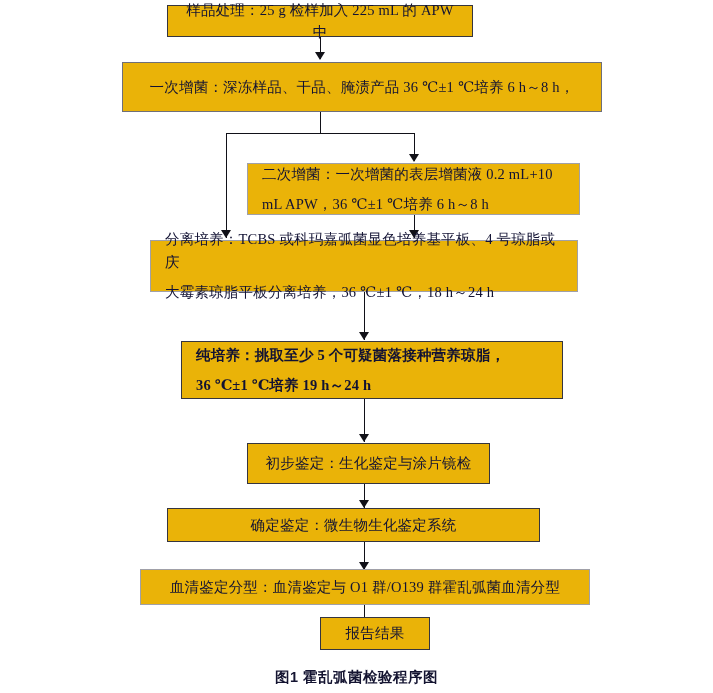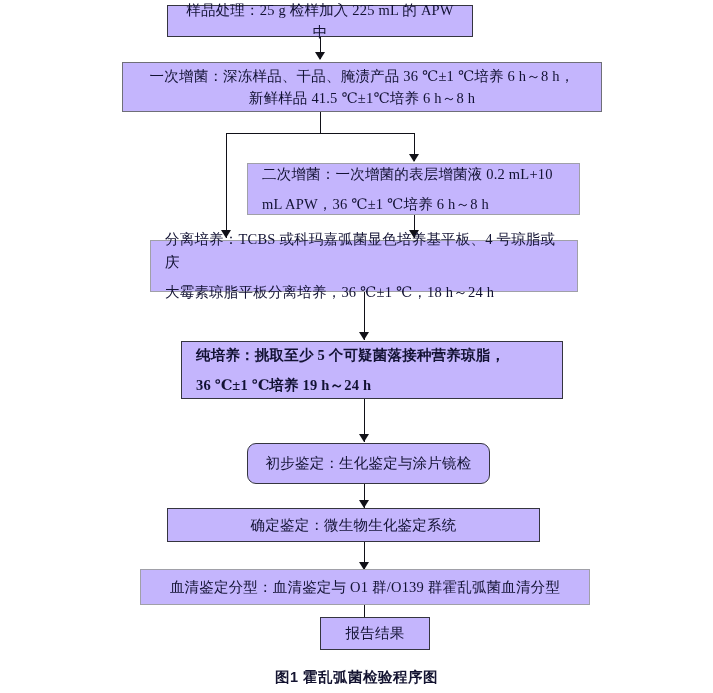--- a/index.html
+++ b/index.html
@@ -17,21 +17,21 @@
   }
   #flowchart {
     position: absolute;
     left: 0; top: 0;
     width: 713px;
     height: 693px;
   }
   .node {
     position: absolute;
     box-sizing: border-box;
-    background: #c4b5fd;
+    background: #eab308;
     display: flex;
     flex-direction: column;
     justify-content: center;
     font-size: 14.5px;
     line-height: 1.55;
     color: #121233;
     letter-spacing: 0.2px;
     white-space: pre-line;
   }
   .node.dark   { border: 1.3px solid #35353f; }
@@ -80,21 +80,20 @@
 
   <div class="node dark center indent" style="left:167px; top:5px; width:306px; height:32px;">
     <span class="line">样品处理：25 g 检样加入 225 mL 的 APW 中</span>
   </div>
 
   <div class="vline" style="left:320px; top:37px; height:22px;"></div>
   <div class="arrowhead" style="left:315px; top:52px;"></div>
 
   <div class="node medium center indent-lg" style="left:122px; top:62px; width:480px; height:50px;">
     <span class="line">一次增菌：深冻样品、干品、腌渍产品 36 ℃±1 ℃培养 6 h～8 h，</span>
-    <span class="line">新鲜样品 41.5 ℃±1℃培养 6 h～8 h</span>
   </div>
 
   <div class="vline" style="left:320px; top:112px; height:22px;"></div>
   <div class="hline" style="left:226px; top:133px; width:189px;"></div>
 
   <div class="vline" style="left:226px; top:133px; height:105px;"></div>
   <div class="arrowhead" style="left:221px; top:230px;"></div>
 
   <div class="vline" style="left:414px; top:133px; height:28px;"></div>
   <div class="arrowhead" style="left:409px; top:154px;"></div>
@@ -116,21 +115,21 @@
   <div class="arrowhead" style="left:359px; top:332px;"></div>
 
   <div class="node dark justify indent" style="left:181px; top:341px; width:382px; height:58px;font-weight:bold;">
     <span class="line">纯培养：挑取至少 5 个可疑菌落接种营养琼脂，</span>
     <span class="line">36 ℃±1 ℃培养 19 h～24 h</span>
   </div>
 
   <div class="vline" style="left:364px; top:399px; height:43px;"></div>
   <div class="arrowhead" style="left:359px; top:434px;"></div>
 
-  <div class="node dark center indent" style="left:247px; top:443px; width:243px; height:41px;border-radius:9px;">
+  <div class="node dark center indent" style="left:247px; top:443px; width:243px; height:41px;">
     <span class="line">初步鉴定：生化鉴定与涂片镜检</span>
   </div>
 
   <div class="vline" style="left:364px; top:484px; height:24px;"></div>
   <div class="arrowhead" style="left:359px; top:500px;"></div>
 
   <div class="node dark center indent" style="left:167px; top:508px; width:373px; height:34px;">
     <span class="line">确定鉴定：微生物生化鉴定系统</span>
   </div>
 

